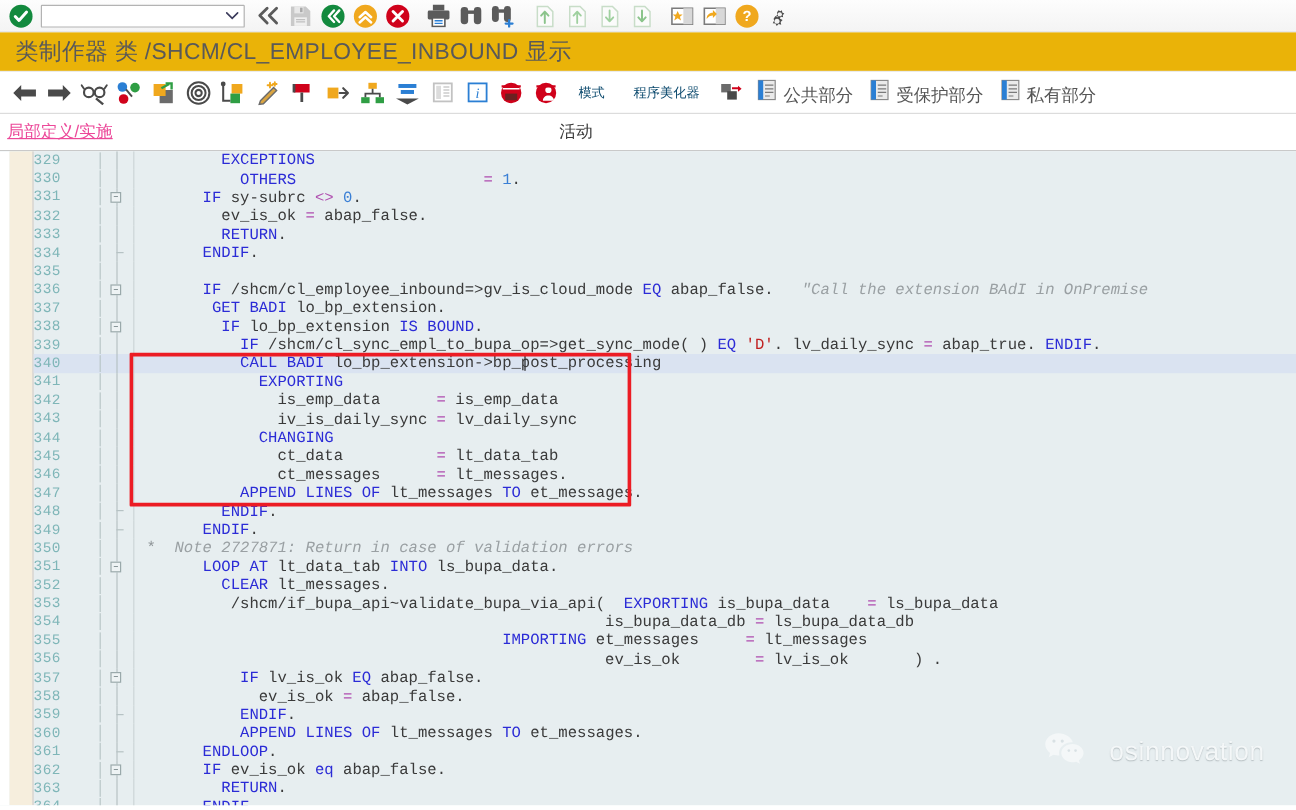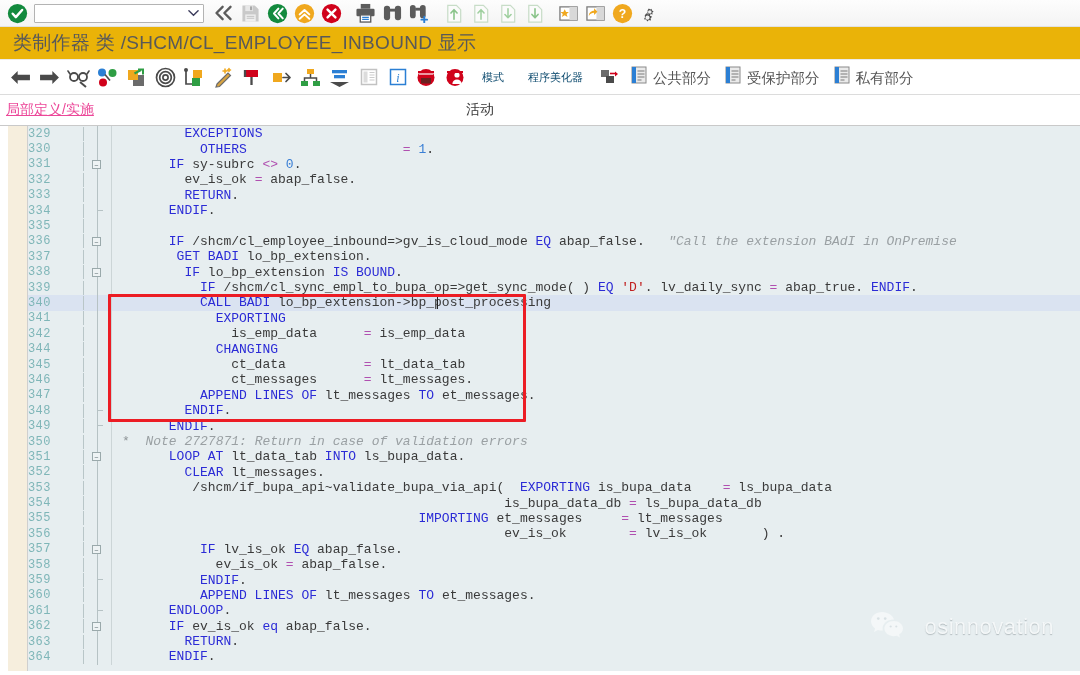--- a/index.html
+++ b/index.html
@@ -536,20 +536,21 @@
         <div class="coderow"><div class="lnum">333</div><div class="fold"><div class="vline"></div></div><div class="ctext"><span class="id">        </span><span class="kw">RETURN</span><span class="id">.</span></div></div>
         <div class="coderow"><div class="lnum">334</div><div class="fold"><div class="vline"></div><div class="tick"></div></div><div class="ctext"><span class="id">      </span><span class="kw">ENDIF</span><span class="id">.</span></div></div>
         <div class="coderow"><div class="lnum">335</div><div class="fold"><div class="vline"></div></div><div class="ctext"></div></div>
         <div class="coderow"><div class="lnum">336</div><div class="fold"><div class="vline"></div><div class="box">–</div></div><div class="ctext"><span class="id">      </span><span class="kw">IF</span><span class="id"> /shcm/cl_employee_inbound=&gt;gv_is_cloud_mode </span><span class="kw">EQ</span><span class="id"> abap_false.   </span><span class="cmt">"Call the extension BAdI in OnPremise</span></div></div>
         <div class="coderow"><div class="lnum">337</div><div class="fold"><div class="vline"></div></div><div class="ctext"><span class="id">       </span><span class="kw">GET BADI</span><span class="id"> lo_bp_extension.</span></div></div>
         <div class="coderow"><div class="lnum">338</div><div class="fold"><div class="vline"></div><div class="box">–</div></div><div class="ctext"><span class="id">        </span><span class="kw">IF</span><span class="id"> lo_bp_extension </span><span class="kw">IS BOUND</span><span class="id">.</span></div></div>
         <div class="coderow"><div class="lnum">339</div><div class="fold"><div class="vline"></div></div><div class="ctext"><span class="id">          </span><span class="kw">IF</span><span class="id"> /shcm/cl_sync_empl_to_bupa_op=&gt;get_sync_mode( ) </span><span class="kw">EQ</span><span class="id"> </span><span class="str">'D'</span><span class="id">. lv_daily_sync </span><span class="op">=</span><span class="id"> abap_true. </span><span class="kw">ENDIF</span><span class="id">.</span></div></div>
         <div class="coderow cur"><div class="lnum">340</div><div class="fold"><div class="vline"></div></div><div class="ctext"><span class="id">          </span><span class="kw">CALL BADI</span><span class="id"> lo_bp_extension-&gt;bp_post_processing</span></div></div>
         <div class="coderow"><div class="lnum">341</div><div class="fold"><div class="vline"></div></div><div class="ctext"><span class="id">            </span><span class="kw">EXPORTING</span></div></div>
         <div class="coderow"><div class="lnum">342</div><div class="fold"><div class="vline"></div></div><div class="ctext"><span class="id">              is_emp_data      </span><span class="op">=</span><span class="id"> is_emp_data</span></div></div>
+        <div class="coderow"><div class="lnum">343</div><div class="fold"><div class="vline"></div></div><div class="ctext"><span class="id">              iv_is_daily_sync </span><span class="op">=</span><span class="id"> lv_daily_sync</span></div></div>
         <div class="coderow"><div class="lnum">344</div><div class="fold"><div class="vline"></div></div><div class="ctext"><span class="id">            </span><span class="kw">CHANGING</span></div></div>
         <div class="coderow"><div class="lnum">345</div><div class="fold"><div class="vline"></div></div><div class="ctext"><span class="id">              ct_data          </span><span class="op">=</span><span class="id"> lt_data_tab</span></div></div>
         <div class="coderow"><div class="lnum">346</div><div class="fold"><div class="vline"></div></div><div class="ctext"><span class="id">              ct_messages      </span><span class="op">=</span><span class="id"> lt_messages.</span></div></div>
         <div class="coderow"><div class="lnum">347</div><div class="fold"><div class="vline"></div></div><div class="ctext"><span class="id">          </span><span class="kw">APPEND LINES OF</span><span class="id"> lt_messages </span><span class="kw">TO</span><span class="id"> et_messages.</span></div></div>
         <div class="coderow"><div class="lnum">348</div><div class="fold"><div class="vline"></div><div class="tick"></div></div><div class="ctext"><span class="id">        </span><span class="kw">ENDIF</span><span class="id">.</span></div></div>
         <div class="coderow"><div class="lnum">349</div><div class="fold"><div class="vline"></div><div class="tick"></div></div><div class="ctext"><span class="id">      </span><span class="kw">ENDIF</span><span class="id">.</span></div></div>
         <div class="coderow"><div class="lnum">350</div><div class="fold"><div class="vline"></div></div><div class="ctext"><span class="cmtstar">*</span><span class="cmt">  Note 2727871: Return in case of validation errors</span></div></div>
         <div class="coderow"><div class="lnum">351</div><div class="fold"><div class="vline"></div><div class="box">–</div></div><div class="ctext"><span class="id">      </span><span class="kw">LOOP AT</span><span class="id"> lt_data_tab </span><span class="kw">INTO</span><span class="id"> ls_bupa_data.</span></div></div>
         <div class="coderow"><div class="lnum">352</div><div class="fold"><div class="vline"></div></div><div class="ctext"><span class="id">        </span><span class="kw">CLEAR</span><span class="id"> lt_messages.</span></div></div>
         <div class="coderow"><div class="lnum">353</div><div class="fold"><div class="vline"></div></div><div class="ctext"><span class="id">         /shcm/if_bupa_api~validate_bupa_via_api(  </span><span class="kw">EXPORTING</span><span class="id"> is_bupa_data    </span><span class="op">=</span><span class="id"> ls_bupa_data</span></div></div>

